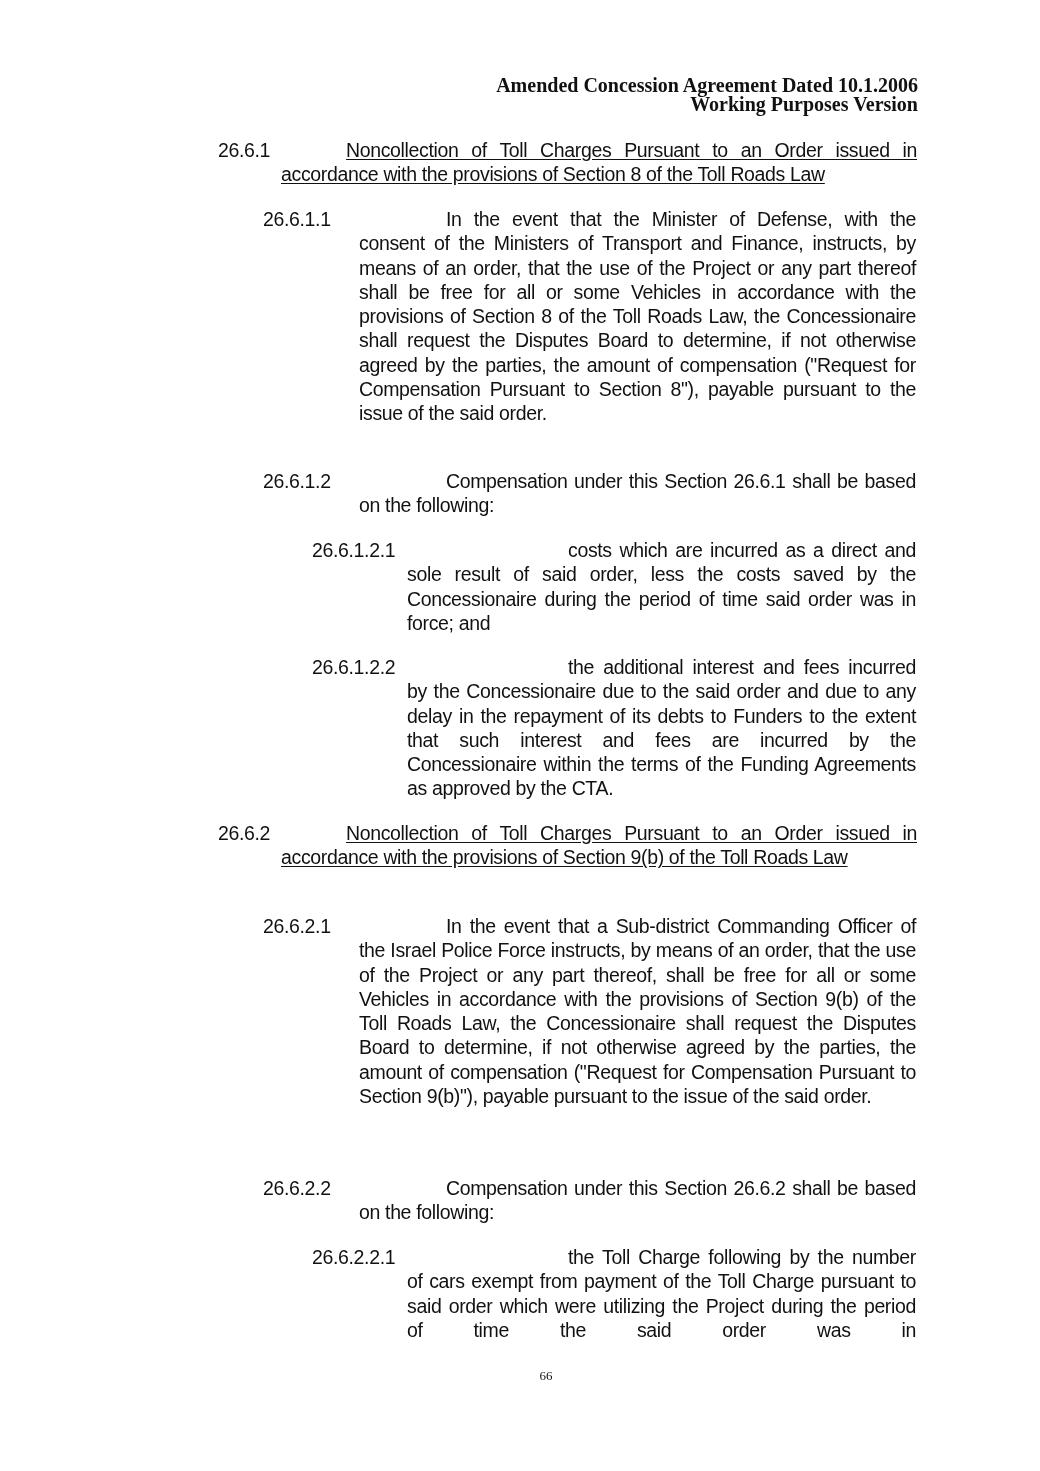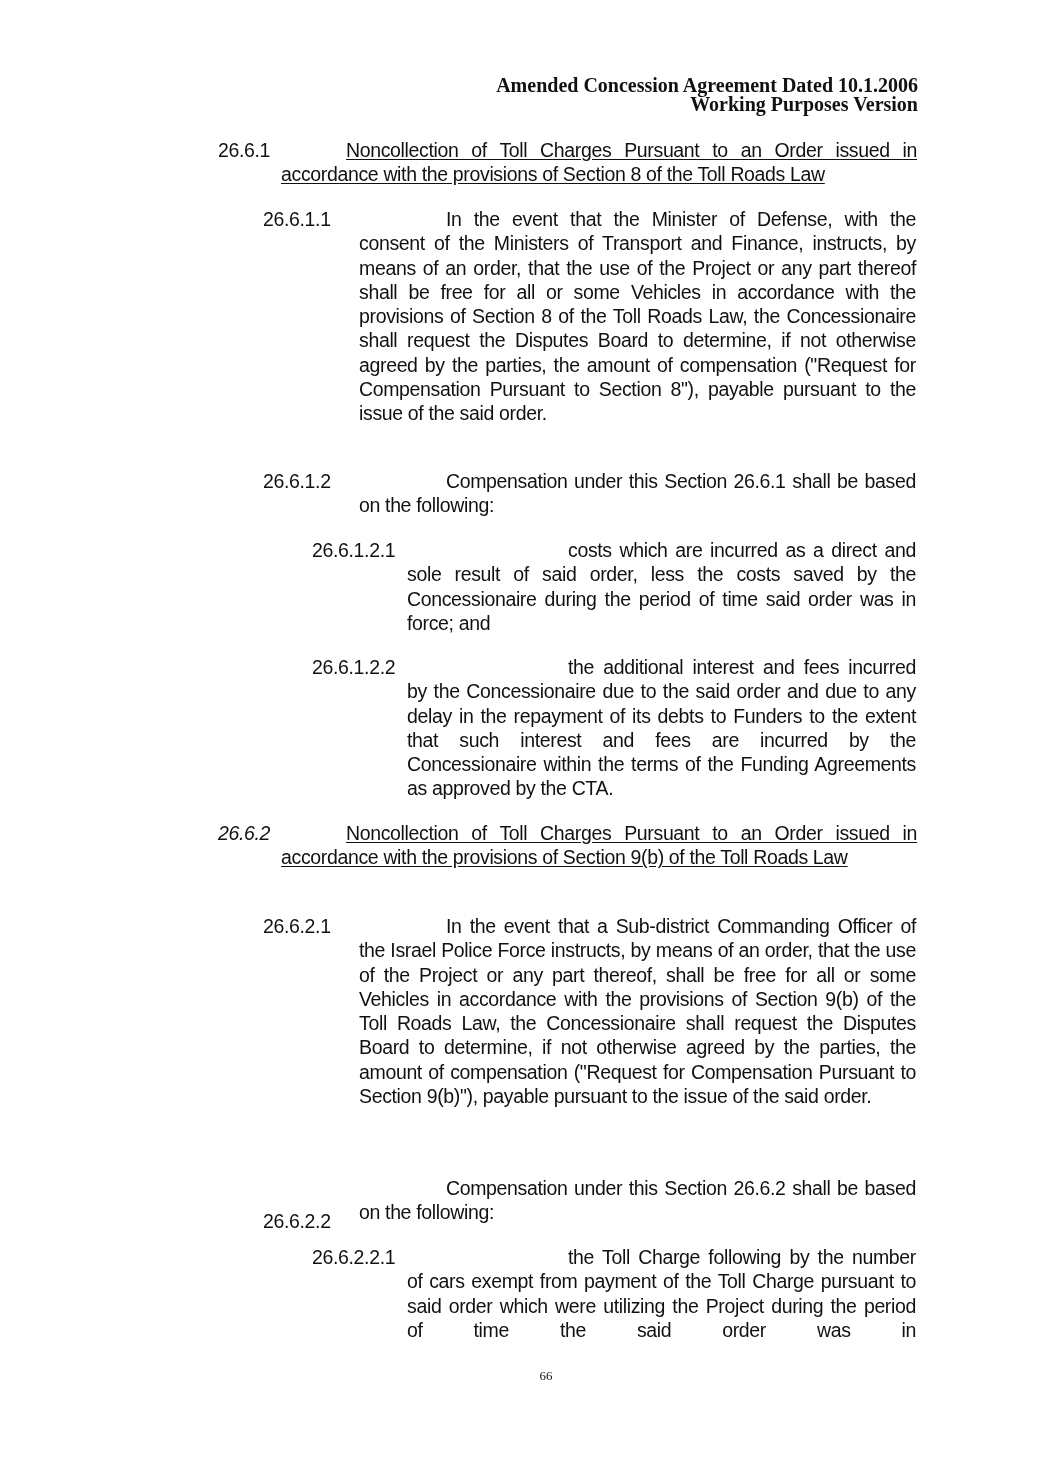--- a/index.html
+++ b/index.html
@@ -25,25 +25,25 @@
 
 <div class="num" style="left:263px; top:469px;">26.6.1.2</div>
 <div class="para" style="left:359px; top:469px; width:557px; text-indent:87px;">Compensation under this Section 26.6.1 shall be based on the following:</div>
 
 <div class="num" style="left:312px; top:538px;text-align:right;">26.6.1.2.1</div>
 <div class="para" style="left:407px; top:538px; width:509px; text-indent:161px;">costs which are incurred as a direct and sole result of said order, less the costs saved by the Concessionaire during the period of time said order was in force; and</div>
 
 <div class="num" style="left:312px; top:655px;">26.6.1.2.2</div>
 <div class="para" style="left:407px; top:655px; width:509px; text-indent:161px;">the additional interest and fees incurred by the Concessionaire due to the said order and due to any delay in the repayment of its debts to Funders to the extent that such interest and fees are incurred by the Concessionaire within the terms of the Funding Agreements as approved by the CTA.</div>
 
-<div class="num" style="left:218px; top:821px;font-style:italic;">26.6.2</div>
+<div class="num" style="left:218px; top:821px;">26.6.2</div>
 <div class="para u" style="left:281px; top:821px; width:636px; text-indent:65px;">Noncollection of Toll Charges Pursuant to an Order issued in accordance with the provisions of Section 9(b) of the Toll Roads Law</div>
 
 <div class="num" style="left:263px; top:914px;">26.6.2.1</div>
 <div class="para" style="left:359px; top:914px; width:557px; text-indent:87px;">In the event that a Sub-district Commanding Officer of the Israel Police Force instructs, by means of an order, that the use of the Project or any part thereof, shall be free for all or some Vehicles in accordance with the provisions of Section 9(b) of the Toll Roads Law, the Concessionaire shall request the Disputes Board to determine, if not otherwise agreed by the parties, the amount of compensation ("Request for Compensation Pursuant to Section 9(b)"), payable pursuant to the issue of the said order.</div>
 
-<div class="num" style="left:263px; top:1176px;margin-top:33px;">26.6.2.2</div>
+<div class="num" style="left:263px; top:1176px;">26.6.2.2</div>
 <div class="para" style="left:359px; top:1176px; width:557px; text-indent:87px;">Compensation under this Section 26.6.2 shall be based on the following:</div>
 
 <div class="num" style="left:312px; top:1245px;">26.6.2.2.1</div>
 <div class="para last-justify" style="left:407px; top:1245px; width:509px; text-indent:161px; text-align-last: justify;">the Toll Charge following by the number of cars exempt from payment of the Toll Charge pursuant to said order which were utilizing the Project during the period of time the said order was in</div>
 
 <div class="pageno">66</div>
 
 </body></html>

